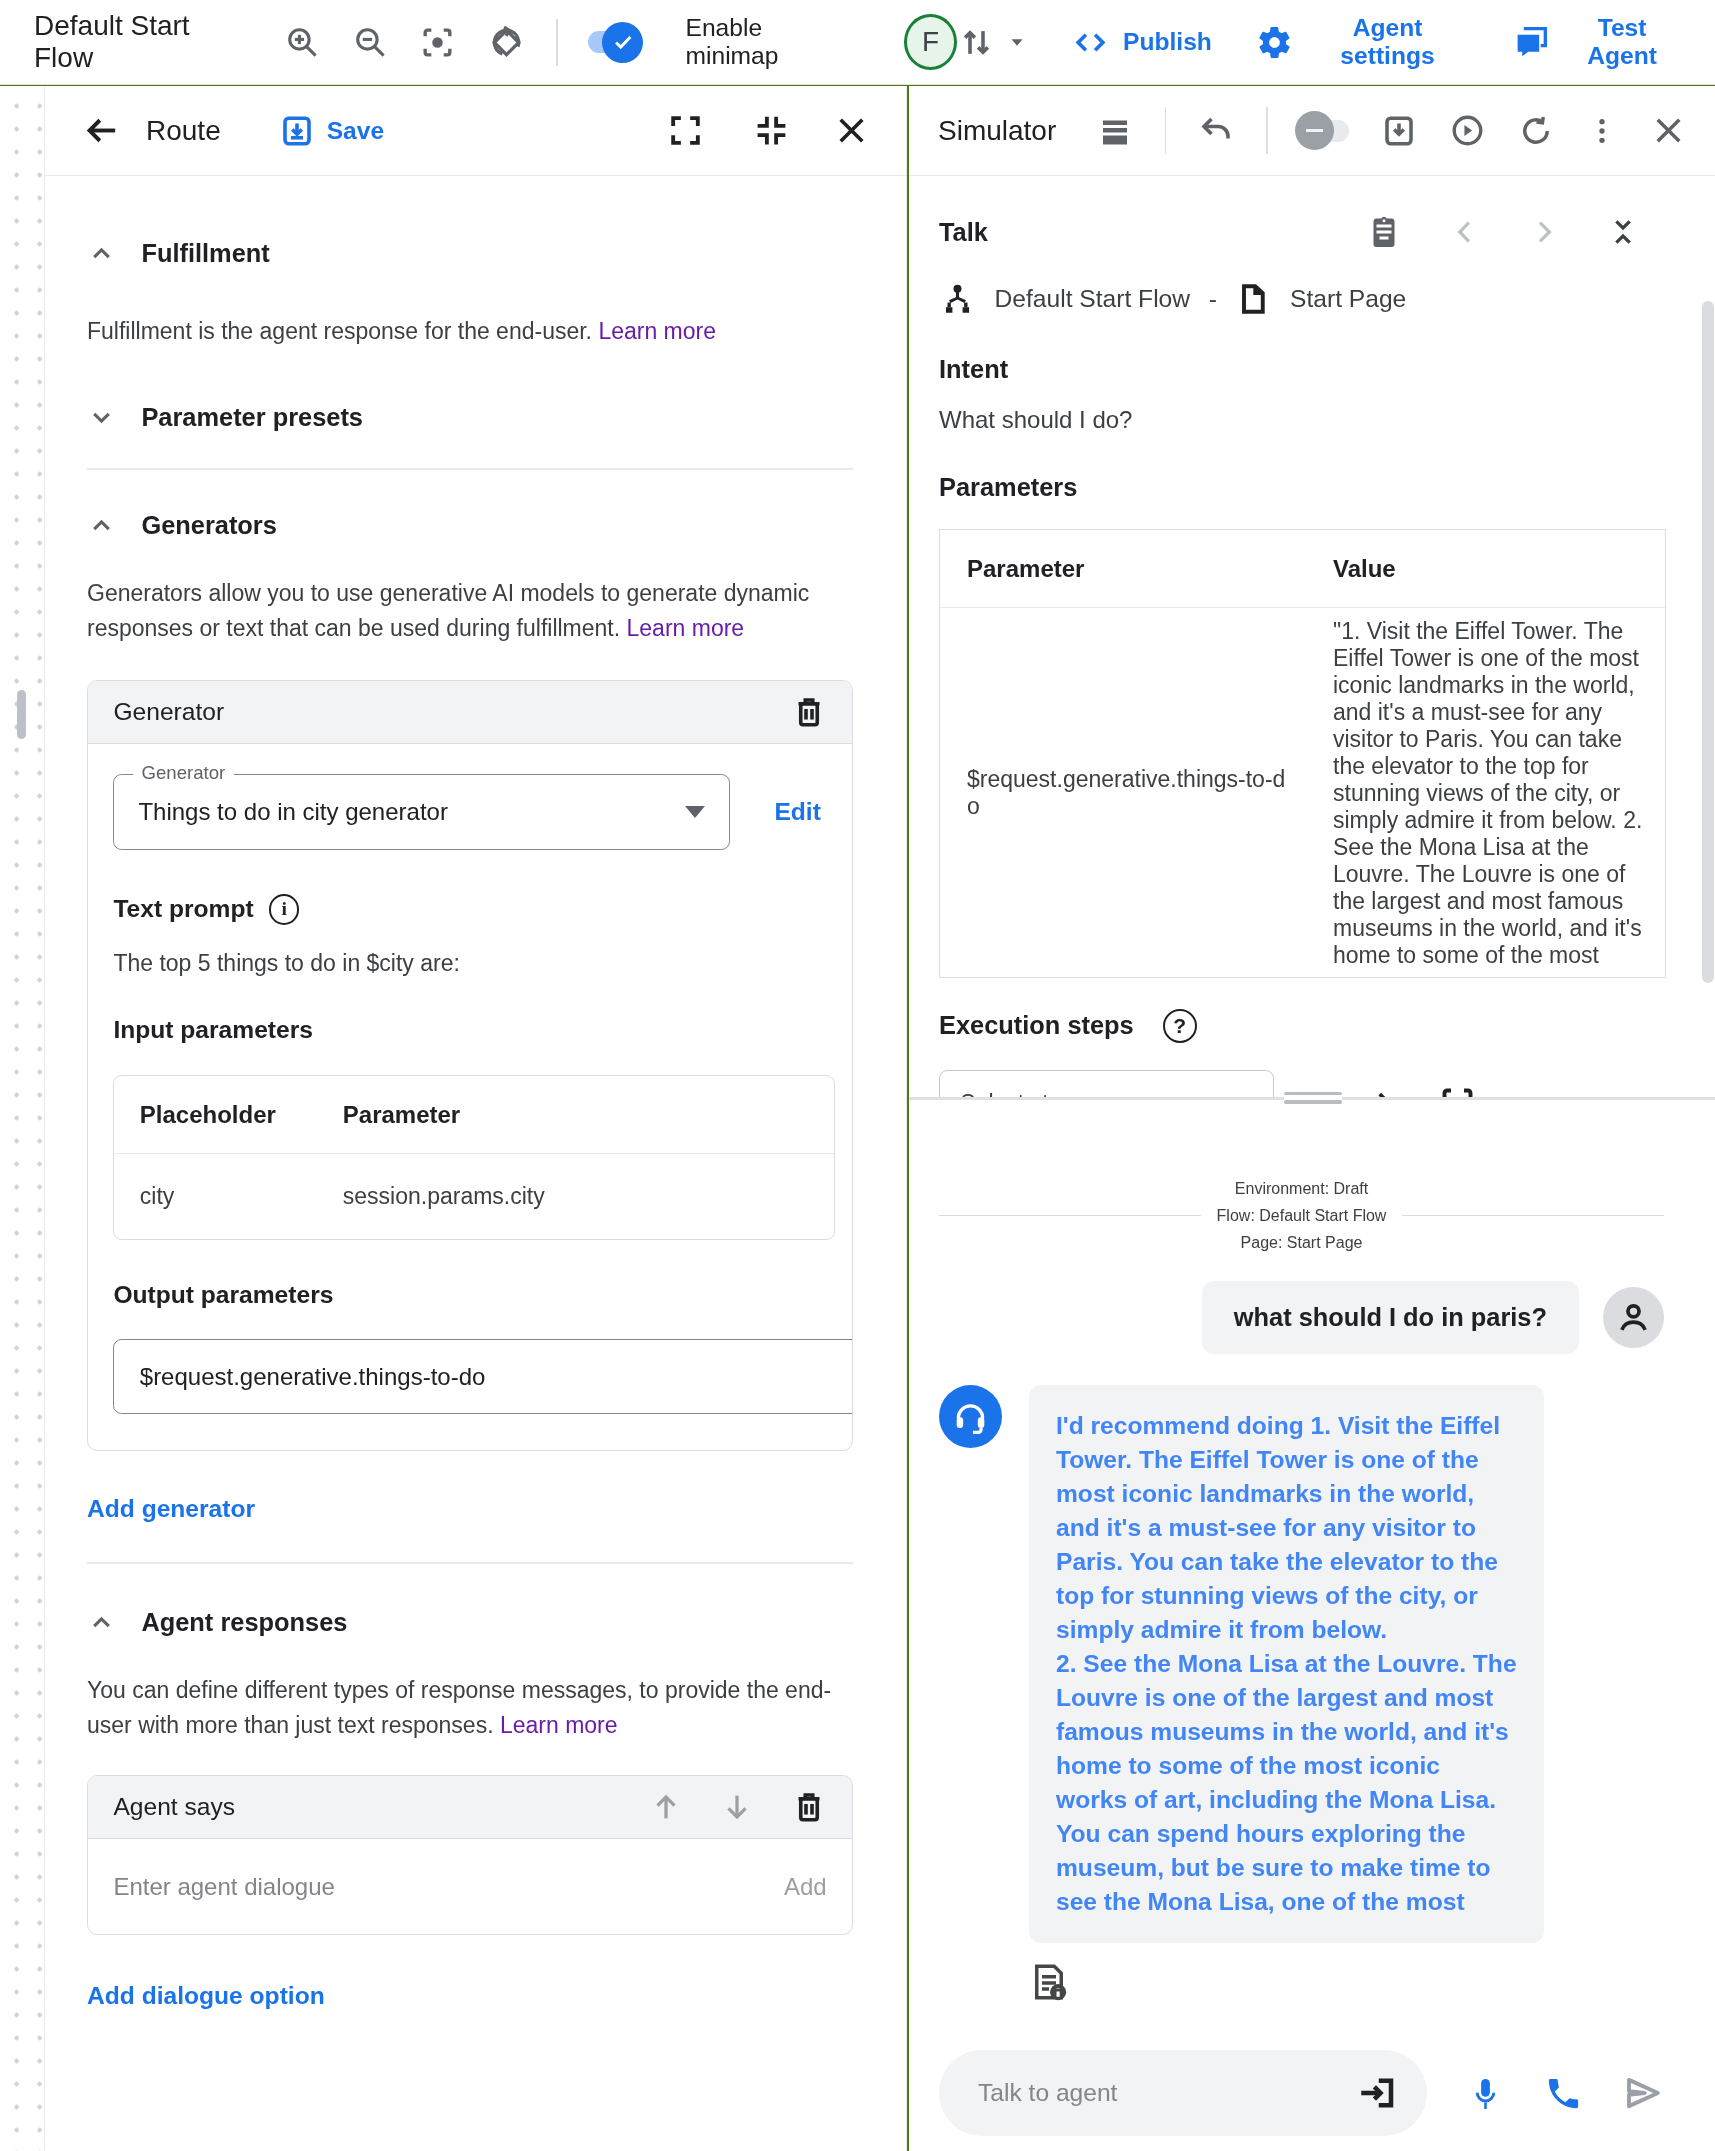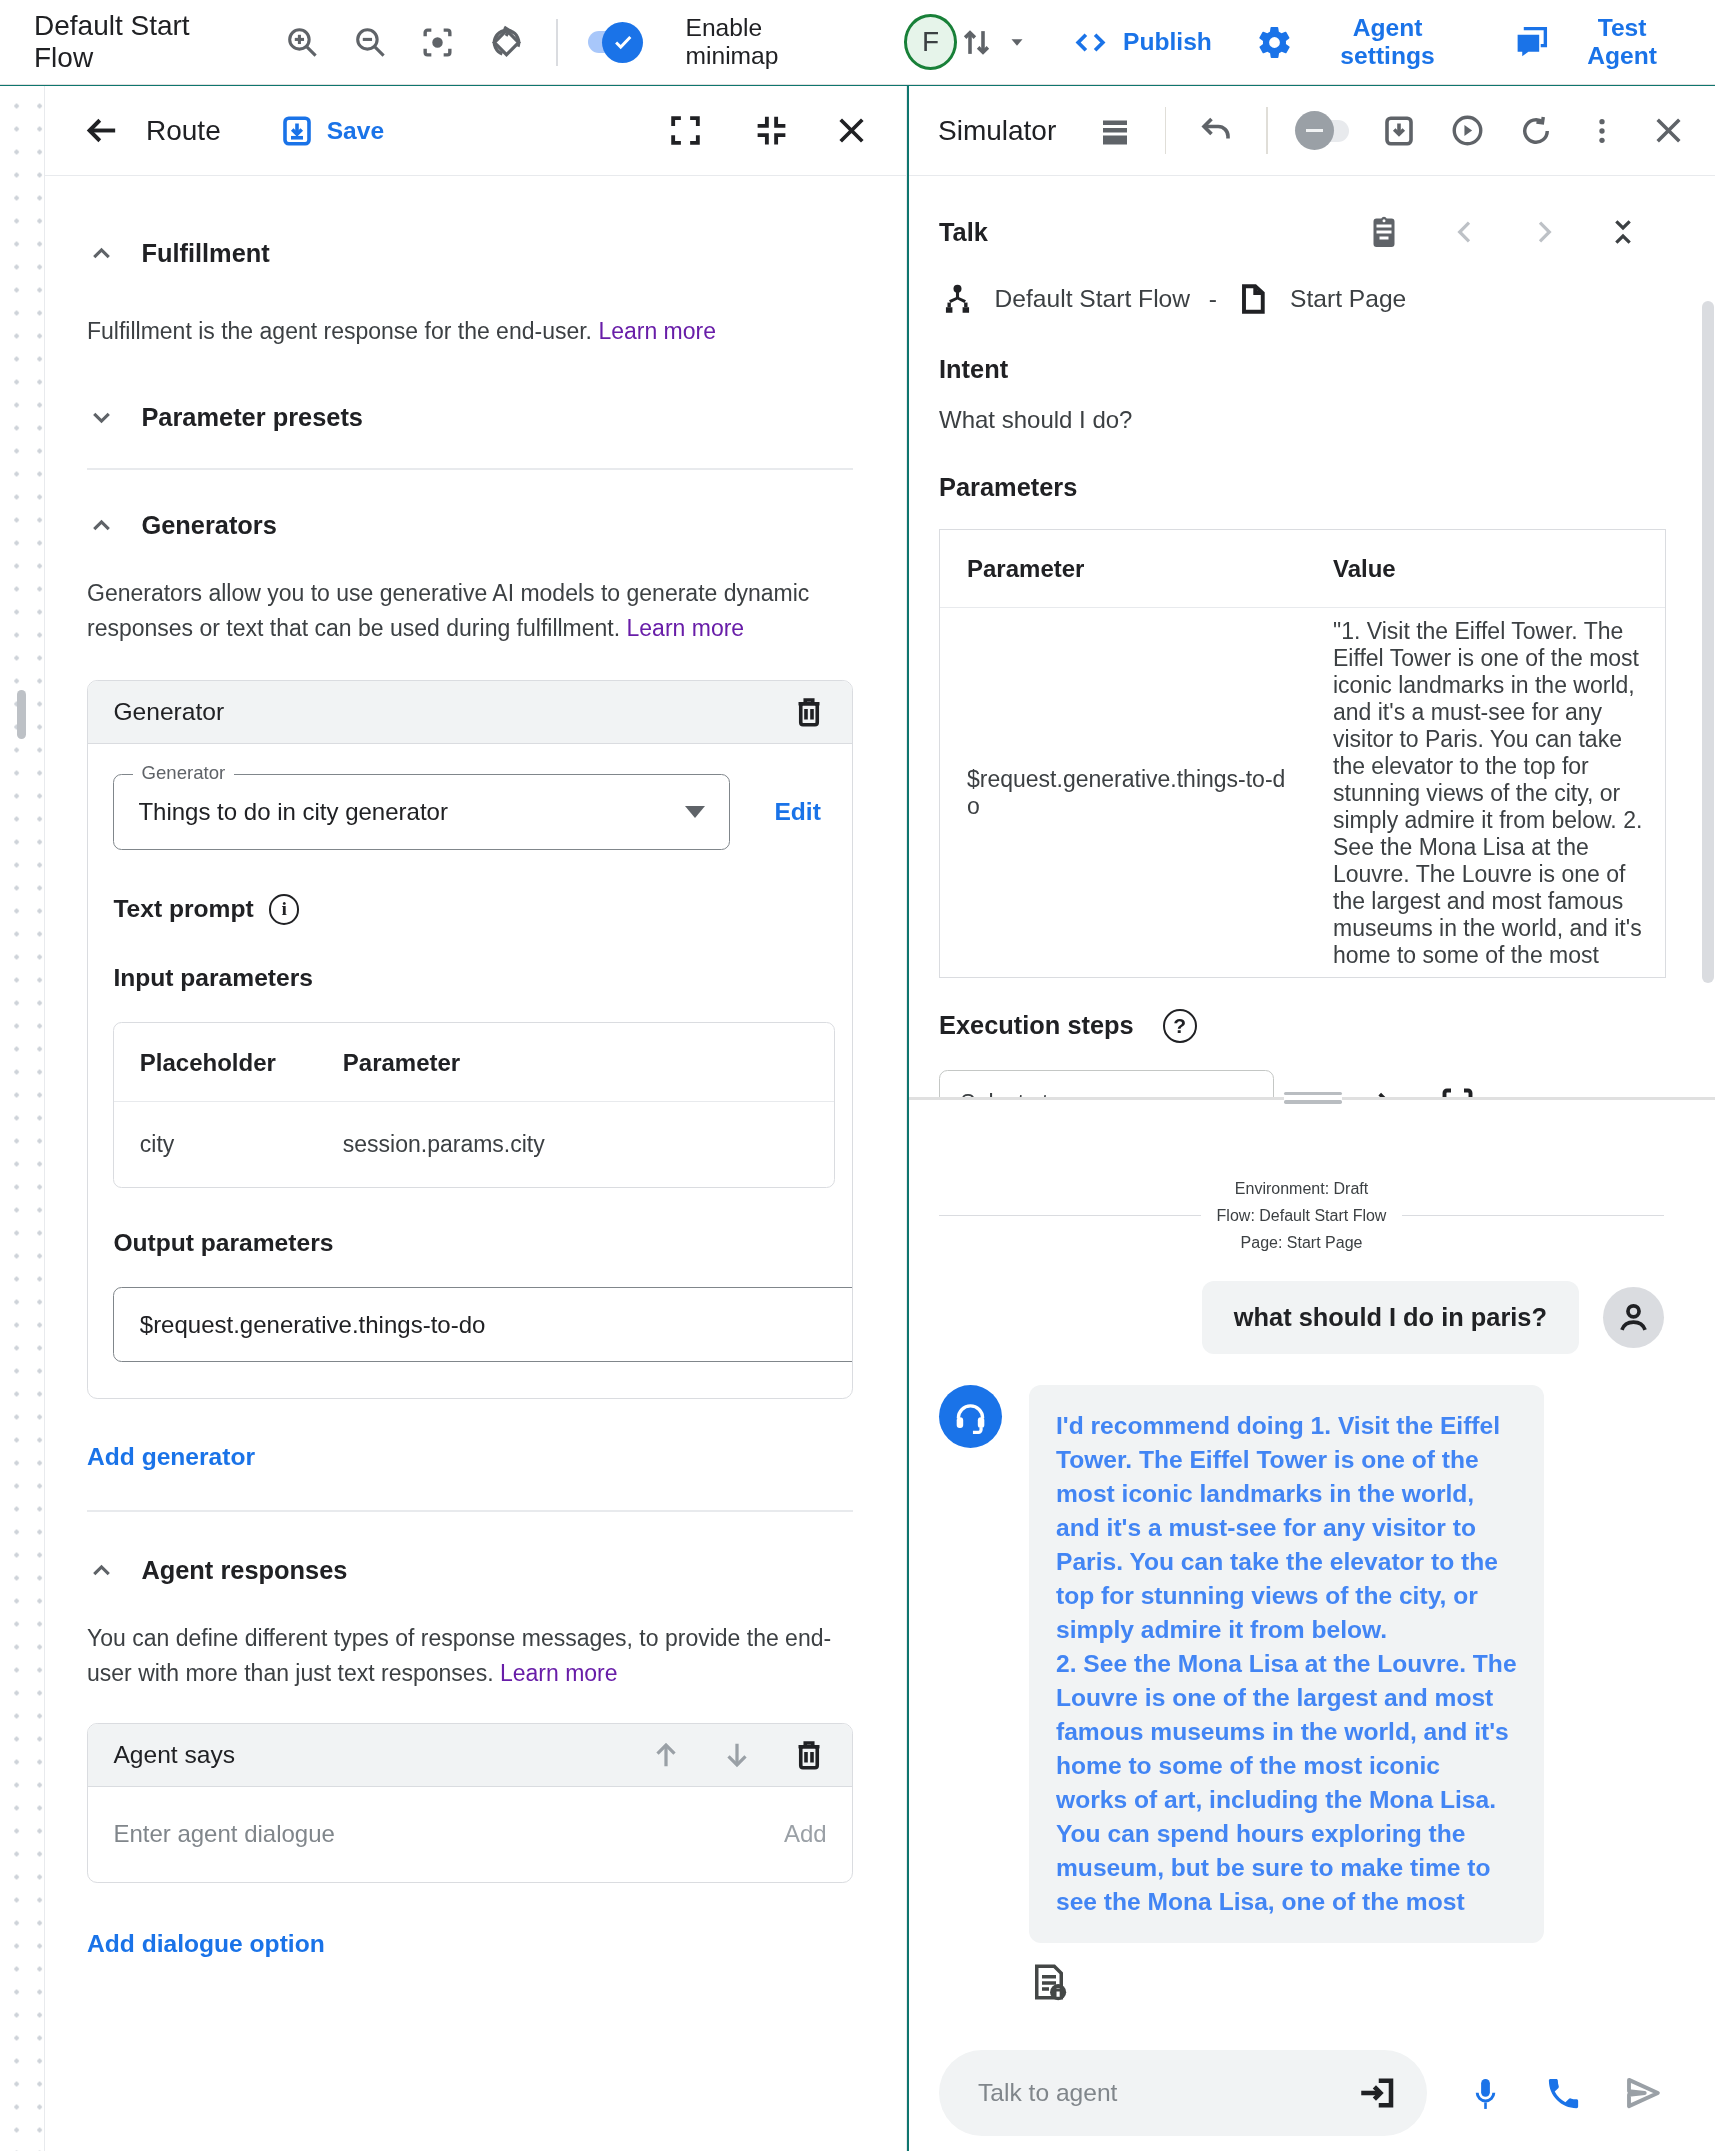--- a/index.html
+++ b/index.html
@@ -1,19 +1,19 @@
 <!DOCTYPE html>
 <html style="font-size:13.6px"><head>
 <meta charset="utf-8">
 <style>
   * { margin:0; padding:0; box-sizing:border-box; }
   html,body { background:#fff; }
   #app {
     position:relative; width:1715px; height:2151px; overflow:hidden;
-    font-family:"Liberation Sans", sans-serif; color:#202124; background:#0f766e;
+    font-family:"Liberation Sans", sans-serif; color:#202124; background:#4d7c0f;
   }
   svg { display:block; }
   .ibtn { background:none; border:none; cursor:pointer; display:inline-flex; align-items:center; justify-content:center; color:#5f6368; padding:0; }
   .vdiv { width:1.7px; height:47px; background:#dadce0; display:inline-block; }
 
   
   .topbar { position:absolute; left:0; top:0; width:1715px; height:85px; background:#fff;
             border-bottom:1.7px solid #e0e0e0; display:flex; align-items:center; z-index:9; }
   .tb-title { font-size:28px; color:#202124; margin:0 8.5px 0 34px; }
   .tb-left { display:flex; align-items:center; gap:30.5px; }
@@ -318,20 +318,21 @@
               <span class="fvalue">Things to do in city generator</span>
               <span class="caret-down"></span>
             </div>
             <button class="edit-link">Edit</button>
           </div>
 
           <div class="sub-label" style="margin-top:44px;">
             <span>Text prompt</span>
             <span class="circ-i">i</span>
           </div>
+          <div class="prompt-text" style="margin-top:25.4px;">The top 5 things to do in $city are:</div>
 
           <div class="sub-label" style="margin-top:39px;">Input parameters</div>
 
           <table class="ptable" style="margin-top:30.5px; width:722px;">
             <thead>
               <tr>
                 <th style="width:203px;">Placeholder</th>
                 <th>Parameter</th>
               </tr>
             </thead>

